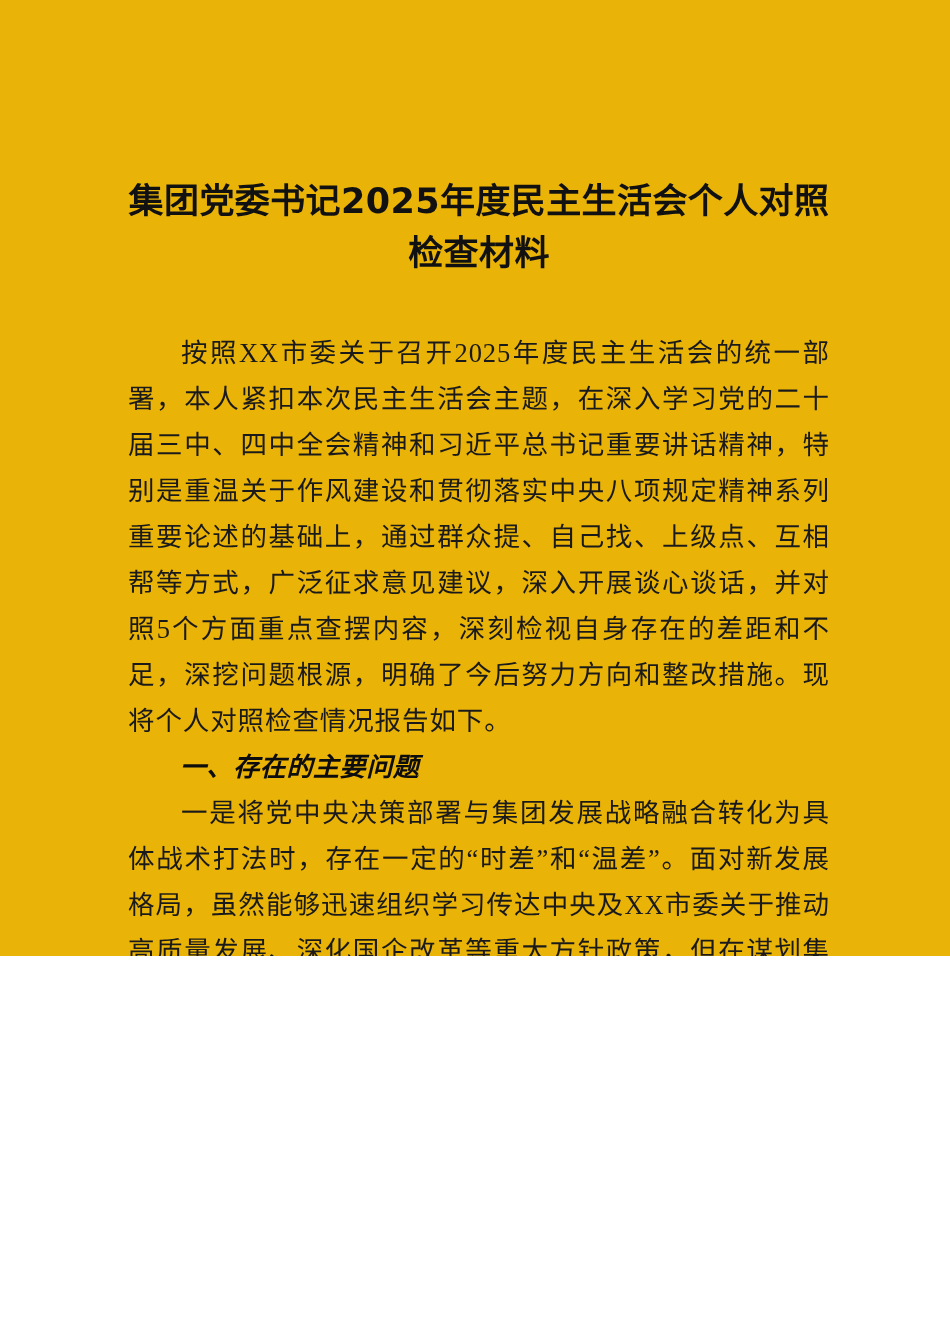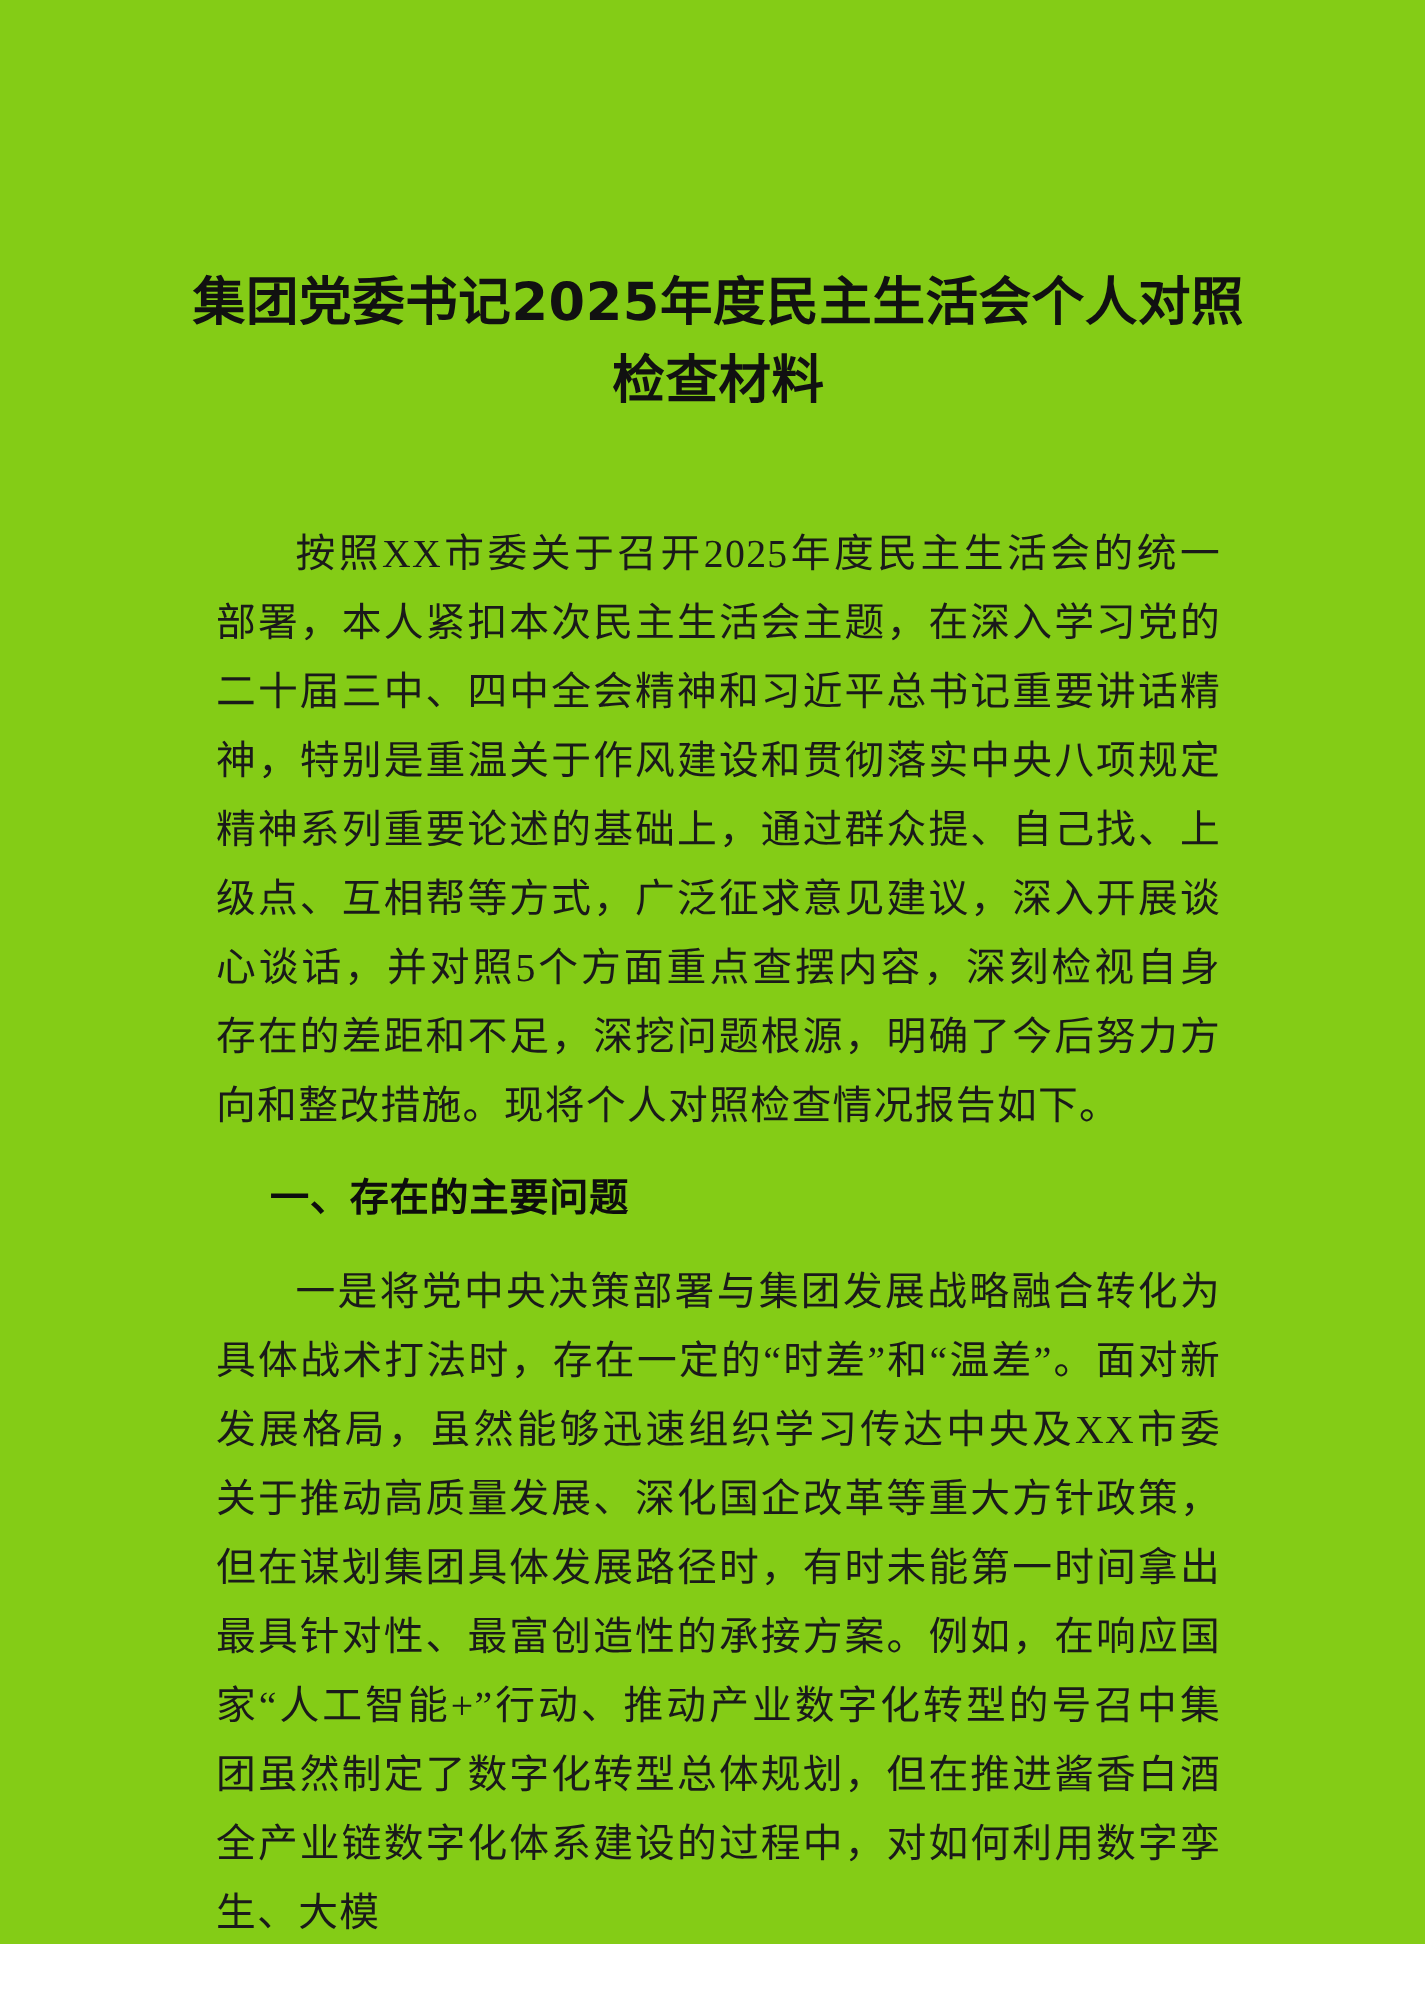--- a/index.html
+++ b/index.html
@@ -11,23 +11,23 @@
 
   body {
     font-family: "Liberation Serif", "DejaVu Serif", serif;
     color: #000000;
     -webkit-font-smoothing: antialiased;
   }
 
   .page {
     position: relative;
     width: 950px;
-    height: 1296px;
+    height: 956px;
     margin: 0 auto;
-    background: #84cc16;
+    background: #eab308;
     overflow: hidden;
     box-sizing: border-box;
   }
 
   .content {
     position: absolute;
     left: 128px;
     top: 0;
     width: 702px;
   }
@@ -52,21 +52,21 @@
 
   
   .body-block {
     position: absolute;
     top: 330px;
     left: 0;
     width: 702px;
   }
 
   p.para {
-    margin: 16px;
+    margin: 0;
     padding: 0;
     font-family: "Liberation Serif", "DejaVu Serif", serif;
     font-size: 26.5px;
     line-height: 46px;
     text-align: justify;
     text-justify: inter-ideograph;
     text-indent: 2em;
     letter-spacing: 0.9px;
     color: #1a1a1a;
     font-weight: 300;
@@ -76,20 +76,21 @@
   p.h-level1 {
     margin: 0;
     padding: 0;
     font-family: "DejaVu Sans", "Liberation Sans", sans-serif;
     font-weight: 700;
     font-size: 26px;
     line-height: 46px;
     text-indent: 2em;
     letter-spacing: 0.6px;
     color: #0d0d0d;
+    font-style: italic;
   }
 
   
   p.h-level2 {
     margin: 0;
     padding: 0;
     font-family: "Liberation Serif", "DejaVu Serif", serif;
     font-size: 26.5px;
     line-height: 46px;
     text-indent: 2em;

